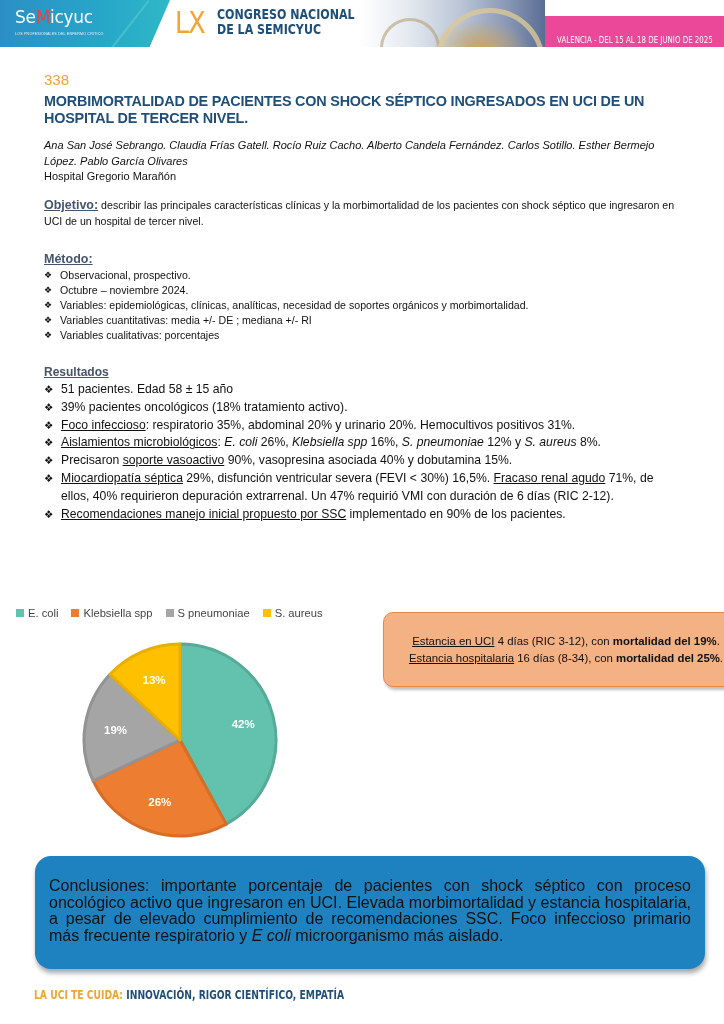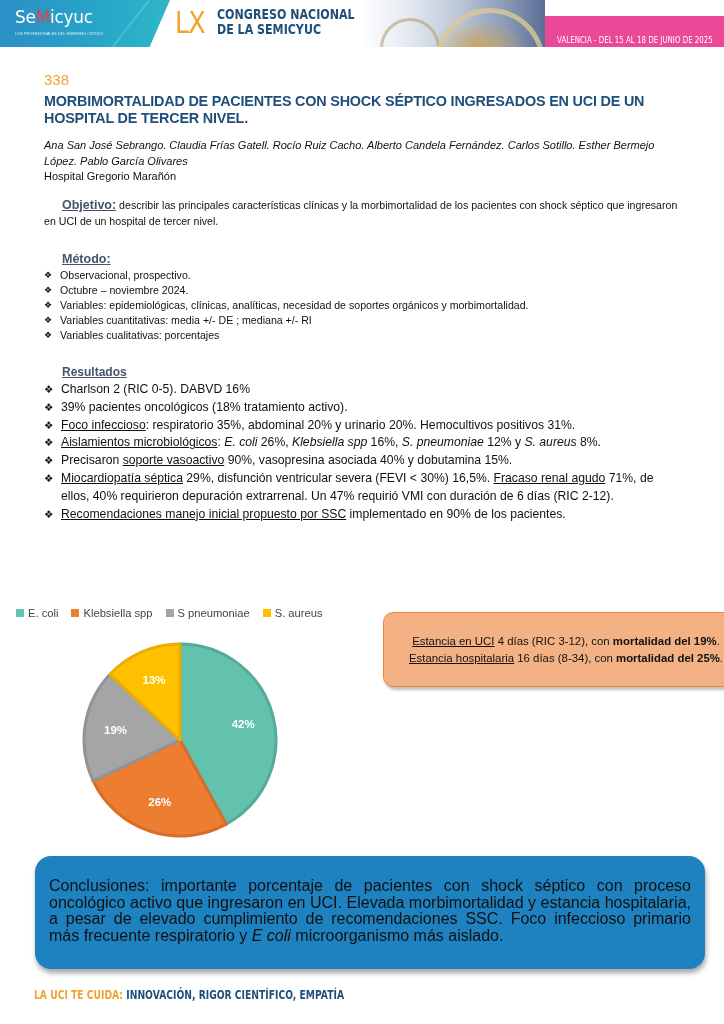--- a/index.html
+++ b/index.html
@@ -35,21 +35,21 @@
   .banner-date { color: #fff; font-family: "DejaVu Sans", sans-serif; font-size: 8.6px; white-space: nowrap; transform: scaleX(.82); }
 
   
   .abstract-no { position: absolute; left: 44px; top: 71px; color: #f2a330; font-size: 15px; }
   .title { position: absolute; left: 44px; top: 93px; width: 640px; color: #1f4e79; font-weight: bold; font-size: 14.4px; line-height: 17px; letter-spacing: -0.2px; }
   .authors { position: absolute; left: 44px; top: 137px; width: 640px; font-style: italic; font-size: 11px; line-height: 16px; color: #111; }
   .hospital { position: absolute; left: 44px; top: 169px; font-size: 11px; line-height: 14px; }
 
   
   .section { position: absolute; left: 44px; width: 640px; font-size: 10.6px; line-height: 15px; }
-  .sec-title { color: #44546a; font-weight: bold; text-decoration: underline; font-size: 12.5px; margin-left: 18px; }
+  .sec-title { color: #44546a; font-weight: bold; text-decoration: underline; font-size: 12.5px; }
   .u { text-decoration: underline; }
   .ub { text-decoration: underline; font-weight: bold; }
   .b { font-weight: bold; }
   .i { font-style: italic; }
   ul.diamonds { list-style: none; }
   ul.diamonds li { position: relative; padding-left: 16px; }
   ul.diamonds li::before { content: "\2756"; position: absolute; left: 0; top: 0; font-family: "DejaVu Sans", sans-serif; font-size: 9px; color: #111; }
 
   .objetivo { top: 197px; font-size: 10.6px; line-height: 16px; }
   .objetivo .sec-title { font-size: 12.5px; }
@@ -127,21 +127,21 @@
     <li>Octubre – noviembre 2024.</li>
     <li>Variables: epidemiológicas, clínicas, analíticas, necesidad de soportes orgánicos y morbimortalidad.</li>
     <li>Variables cuantitativas: media +/- DE ; mediana +/- RI</li>
     <li>Variables cualitativas: porcentajes</li>
   </ul>
 </div>
 
 <div class="section resultados">
   <span class="sec-title">Resultados</span>
   <ul class="diamonds">
-    <li>Charlson 2 (RIC 0-5).  DABVD 16%</li>
+    <li>51 pacientes. Edad 58 ± 15 año</li>
     <li>39% pacientes oncológicos (18% tratamiento activo).</li>
     <li><span class="u">Foco infeccioso</span><span>: respiratorio 35%, abdominal 20% y urinario 20%. Hemocultivos positivos 31%.</span></li>
     <li><span class="u">Aislamientos microbiológicos</span><span>: </span><span class="i">E. coli</span><span> 26%, </span><span class="i">Klebsiella spp</span><span> 16%, </span><span class="i">S. pneumoniae</span><span> 12% y </span><span class="i">S. aureus</span><span> 8%.</span></li>
     <li><span>Precisaron </span><span class="u">soporte vasoactivo</span><span> 90%, vasopresina asociada 40% y dobutamina 15%.</span></li>
     <li><span class="u">Miocardiopatía séptica</span><span> 29%, disfunción ventricular severa (FEVI &lt; 30%) 16,5%.  </span><span class="u">Fracaso renal agudo</span><span> 71%, de ellos, 40% requirieron depuración extrarrenal. Un 47% requirió VMI con duración de 6 días (RIC 2-12).</span></li>
     <li><span class="u">Recomendaciones manejo inicial propuesto por SSC</span><span> implementado en 90% de los pacientes.</span></li>
   </ul>
 </div>
 
 <div class="legend">

